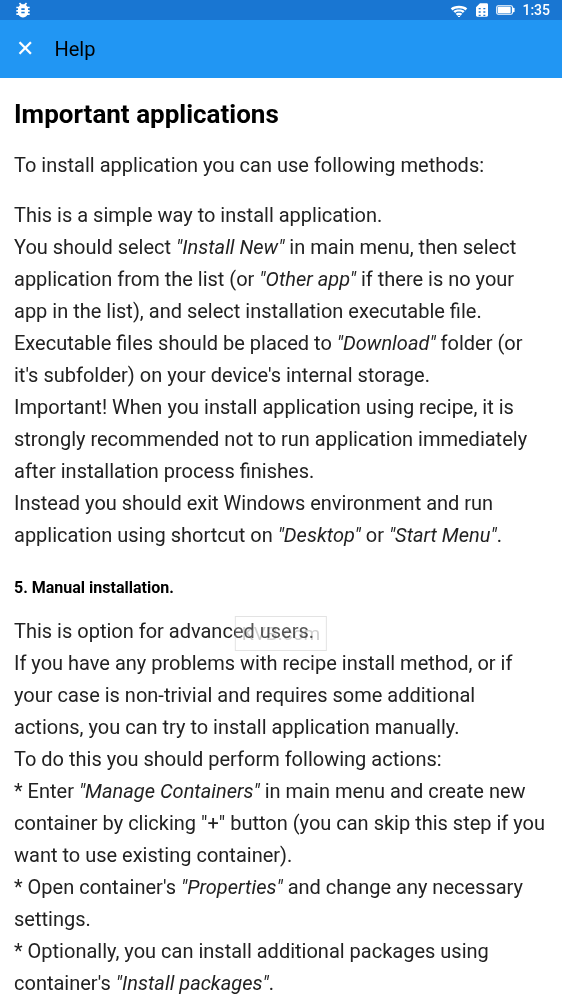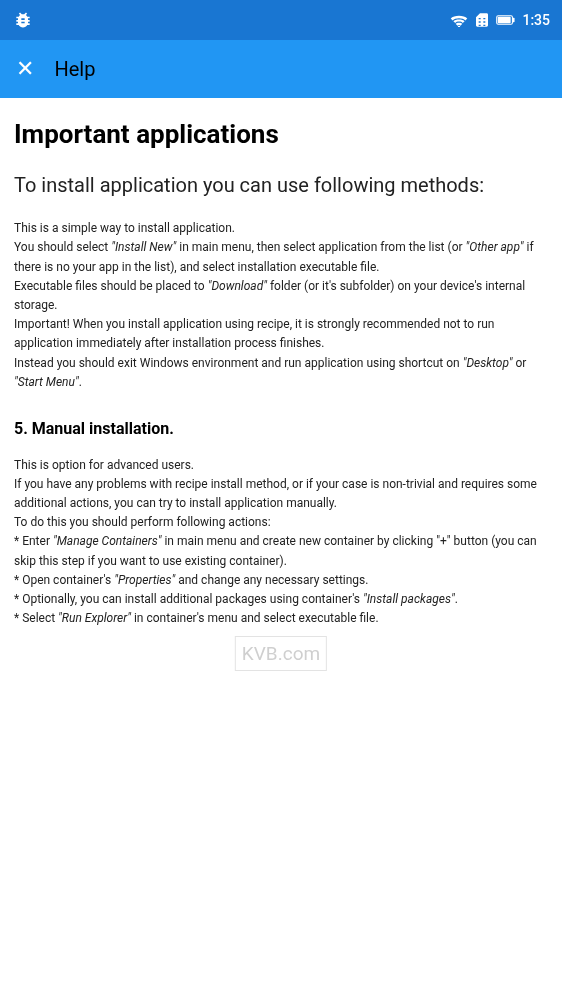--- a/index.html
+++ b/index.html
@@ -10,21 +10,21 @@
       min-height: 1004px;
       font-family: 'Roboto', Arial, sans-serif;
       background: #fff;
       font-size: 16px;
       color: #1a1a1a;
     }
 
     
     .status-bar {
       background: #1976d2;
-      height: 40px;
+      height: 20px;
       display: flex;
       align-items: center;
       justify-content: space-between;
       padding: 0 12px;
     }
 
     .status-bar-left {
       display: flex;
       align-items: center;
     }
@@ -82,21 +82,21 @@
     }
 
     .section-title {
       font-size: 16px;
       font-weight: 700;
       color: #000;
       margin-bottom: 14px;
     }
 
     .body-text {
-      font-size: 12px;
+      font-size: 20px;
       color: #222;
       margin-bottom: 0;
       line-height: 1.6;
     }
 
     .body-text p {
       margin-bottom: 0;
     }
 
     em {

